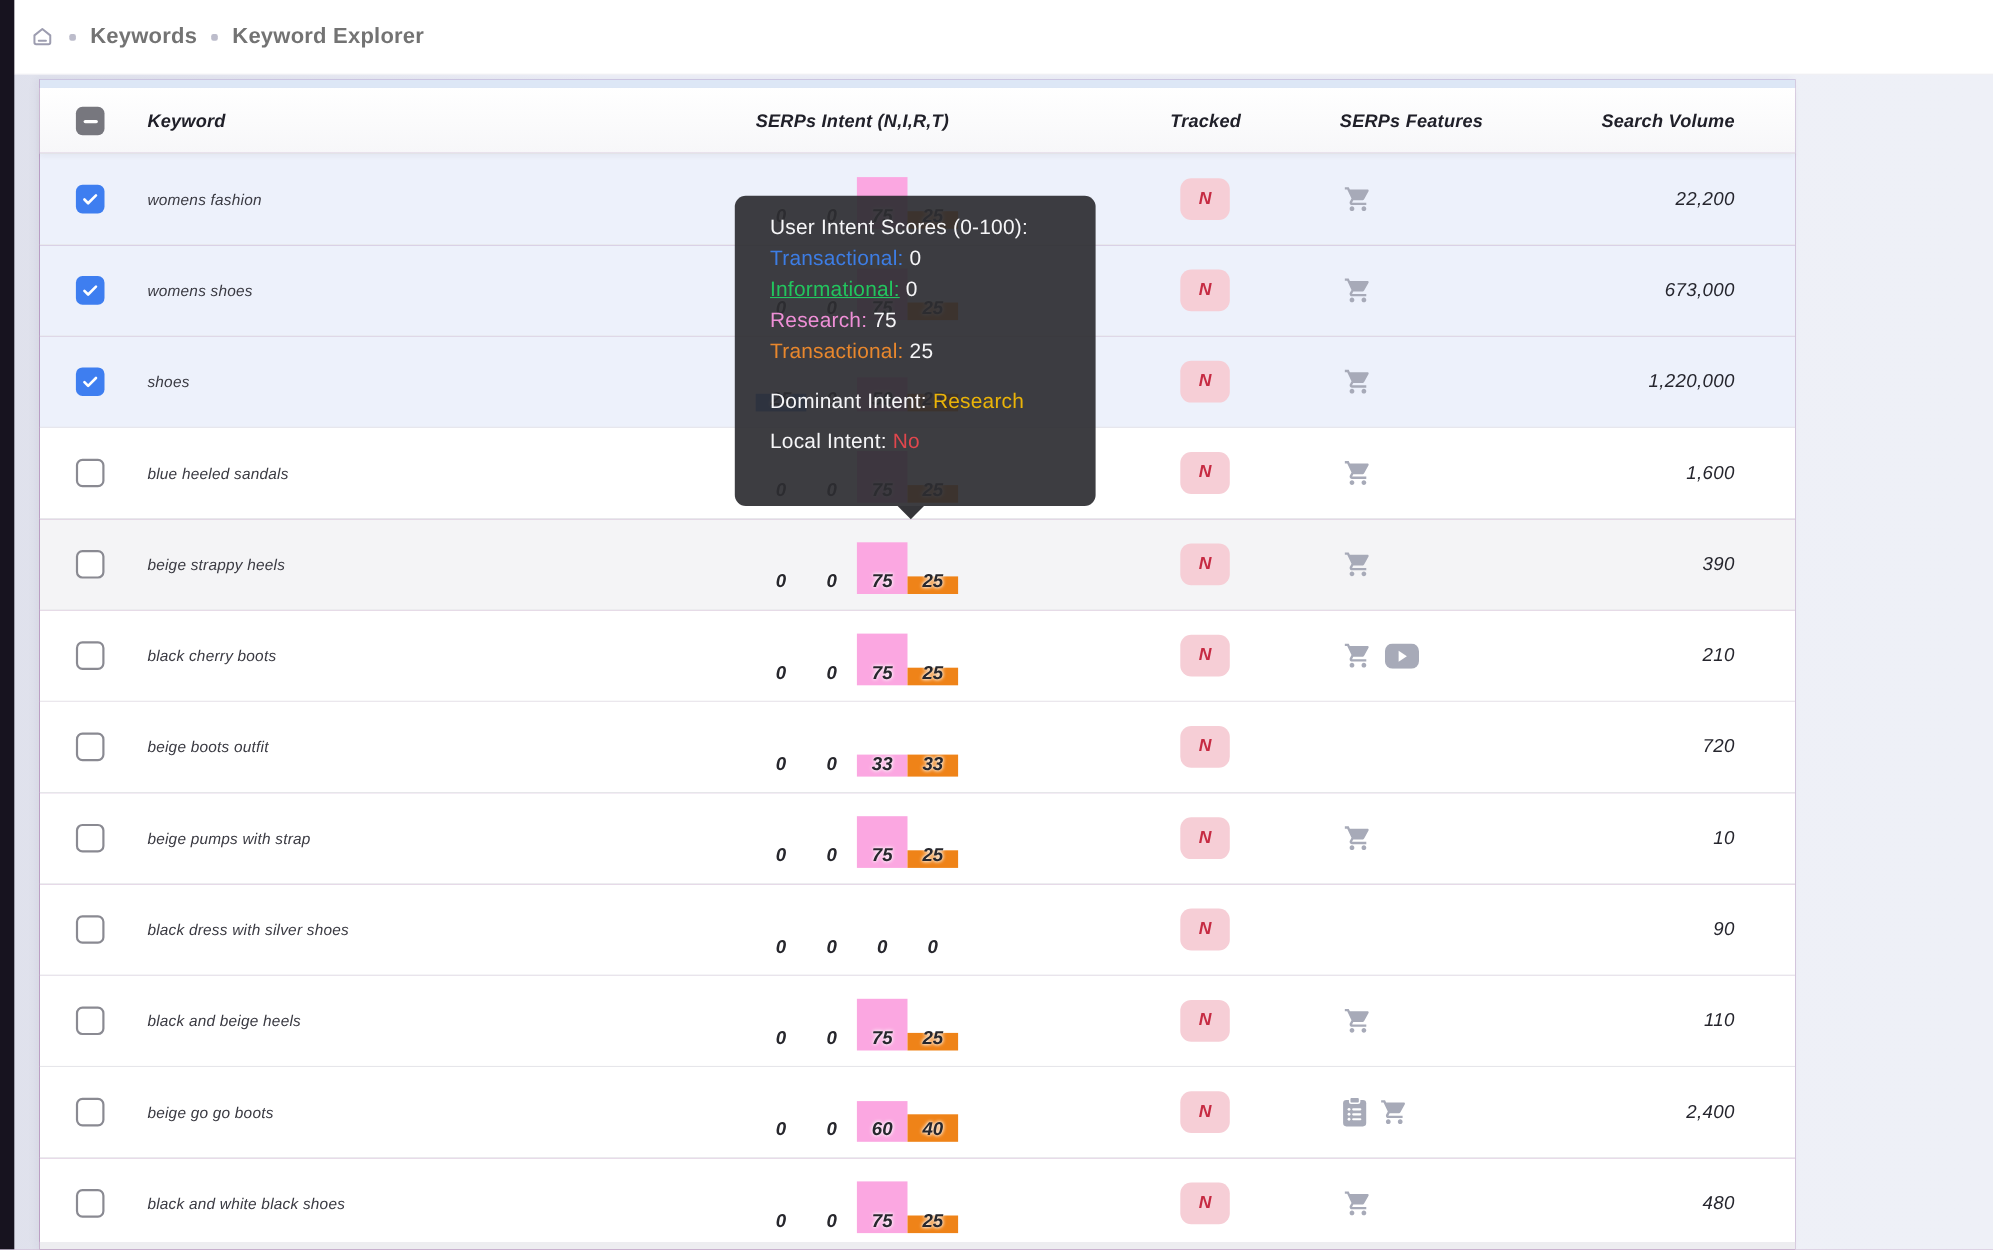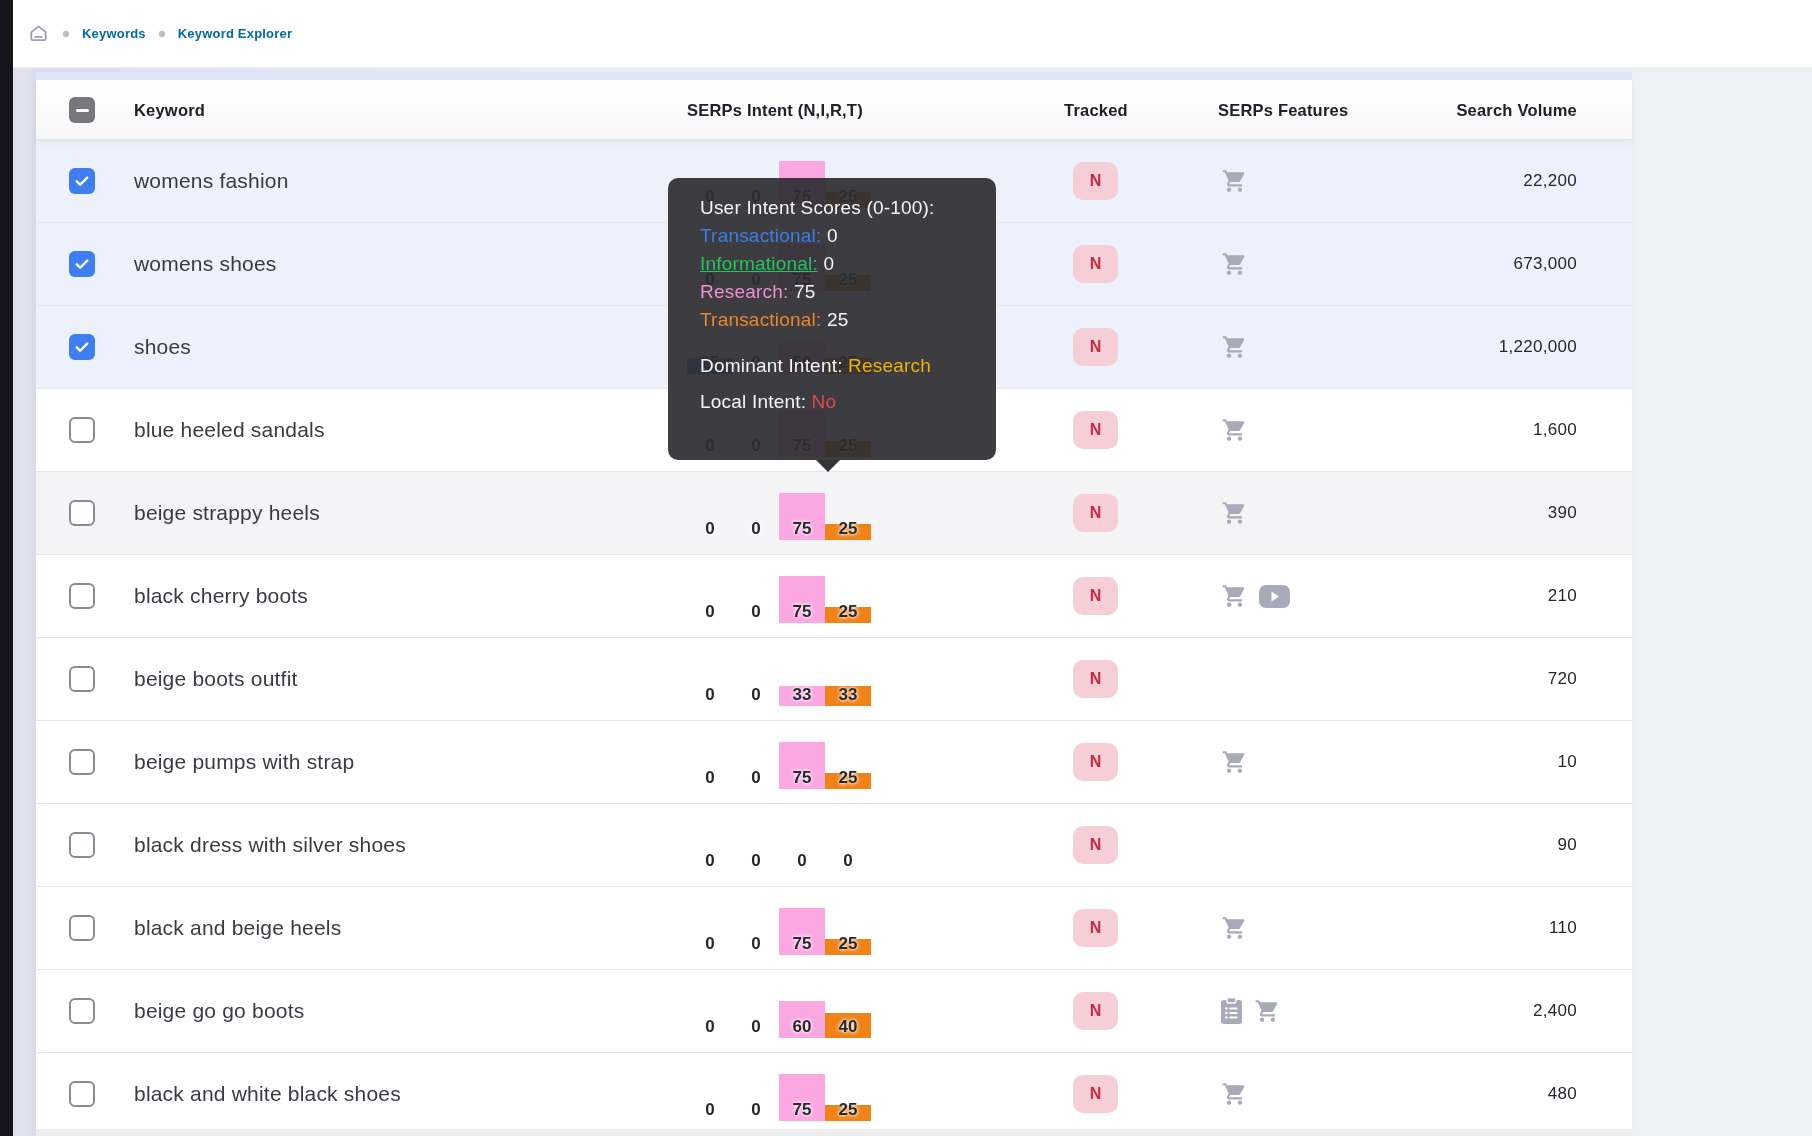--- a/index.html
+++ b/index.html
@@ -11,28 +11,28 @@
   }
   .left-rail { position:absolute; left:0; top:0; width:13px; height:1136px; background:#17131f; z-index:5; }
 
   
   .topbar {
     position:absolute; left:13px; top:0; width:1799px; height:68px;
     background:#ffffff; border-bottom:1px solid #ededf2;
     display:flex; align-items:center; padding-left:14px; z-index:4;
   }
   .crumbs { display:flex; align-items:center; gap:13px; }
-  .crumb { color:#0369a1; font-size:13px; font-weight:700; letter-spacing:.2px; cursor:pointer; }
+  .crumb { color:#737373; font-size:20px; font-weight:700; letter-spacing:.2px; cursor:pointer; }
   .crumb-dot { width:6px; height:6px; border-radius:2px; background:#bcbccb; }
   .home-ic { display:flex; align-items:center; cursor:pointer; }
 
   
   .card {
     position:absolute; left:36px; top:72px; width:1596px; height:1064px;
-    background:#701a75; z-index:1; box-shadow:-3px 0 8px rgba(40,40,80,.05);
+    background:#701a75; z-index:1; box-shadow:-3px 0 8px rgba(40,40,80,.05);font-style:italic;
   }
   .card-topstrip { position:absolute; left:0; top:0; width:100%; height:8px; background:#dde7f6; }
   .thead {
     position:absolute; left:0; top:8px; width:100%; height:60px;
     background:linear-gradient(#ffffff,#f7f7f9);
     border-bottom:1px solid #e3e3e8;
     box-shadow:0 3px 5px rgba(30,30,60,.05);
     z-index:3;
   }
   .th { position:absolute; top:0; height:60px; display:flex; align-items:center;
@@ -53,21 +53,21 @@
   .cb { position:absolute; left:33px; top:50%; transform:translateY(-50%);
         width:26px; height:26px; border-radius:6px; cursor:pointer;
         display:flex; align-items:center; justify-content:center;
         border:2px solid #8a8a92; background:#ffffff; }
   .cb.checked { border:none; background:#3e7ef0; }
   .cb.indet   { border:none; background:#77777e; }
   .cb.indet .minus { width:13px; height:3px; border-radius:2px; background:#ffffff; }
   .thead .cb { top:30px; }
 
   .kw { position:absolute; left:98px; top:50%; transform:translateY(-50%);
-        color:#3a3a42; font-size:21px; letter-spacing:.2px; }
+        color:#3a3a42; font-size:14px; letter-spacing:.2px; }
 
   
   .intent { position:absolute; left:651px; bottom:14px; width:184px; height:64px;
             display:flex; align-items:flex-end; cursor:pointer; }
   .icol { position:relative; width:46px; display:flex; flex-direction:column; justify-content:flex-end; align-items:center; }
   .ibar { width:46px; }
   .ival { position:absolute; bottom:1px; width:100%; text-align:center;
           font-size:17px; font-weight:700; color:#27272d;
           text-shadow:0 0 3px #fff,0 0 4px rgba(255,255,255,.9); }
 

